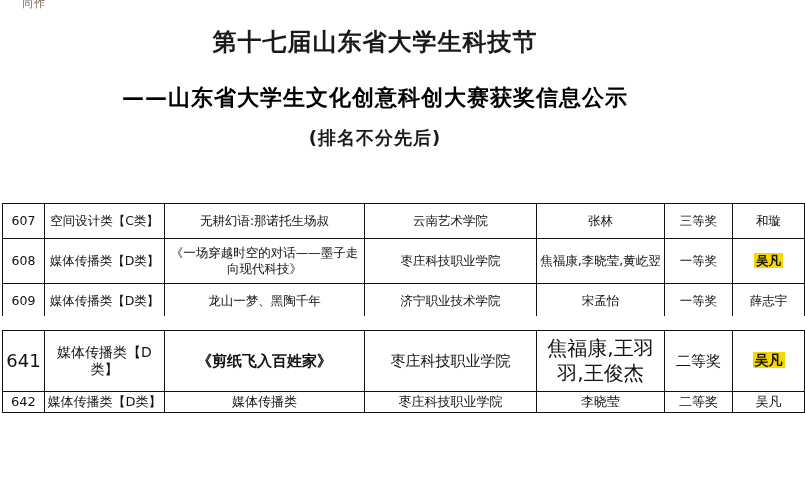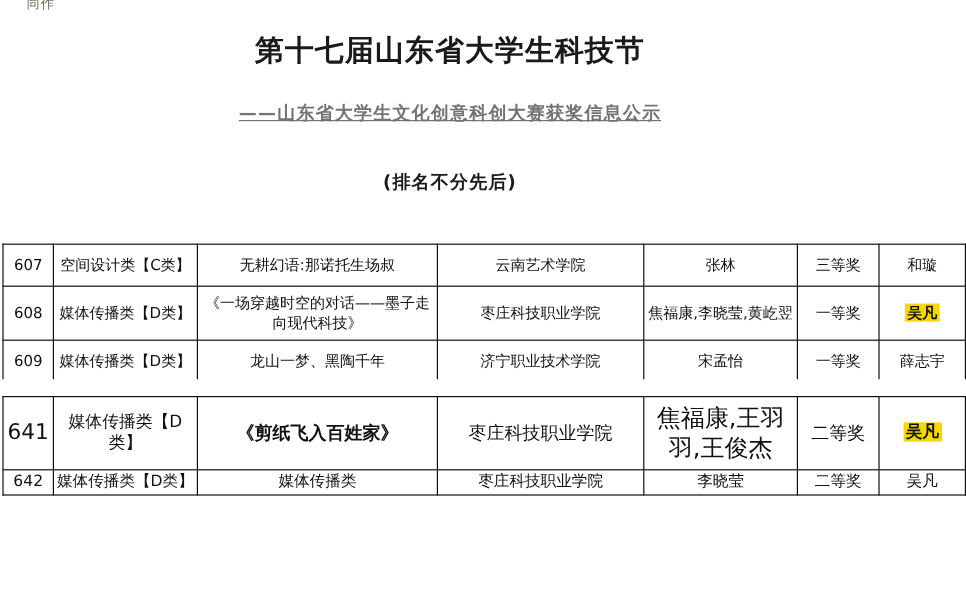--- a/index.html
+++ b/index.html
@@ -33,34 +33,33 @@
     text-align: center;
   }
   .title-main {
     font-size: 24px;
     font-weight: bold;
     color: #1a1a1a;
     letter-spacing: 1px;
     line-height: 1.2;
   }
   .title-sub {
-    font-size: 15px;
-    font-weight: bold;
-    color: #737373;
+    font-size: 22px;
+    font-weight: bold;
+    color: #000000;
     letter-spacing: 1px;
     margin-top: 28px;
     line-height: 1.2;
-    text-decoration: underline;
   }
   .title-note {
-    font-size: 15px;
+    font-size: 18px;
     font-weight: bold;
     color: #1a1a1a;
     letter-spacing: 1px;
-    margin-top: 40px;
+    margin-top: 16px;
     line-height: 1.2;
   }
 
   .table-block {
     position: absolute;
     left: 2px;
     width: 770px;
   }
   #table-top { top: 203px; }
   #table-bottom { top: 330px; }

